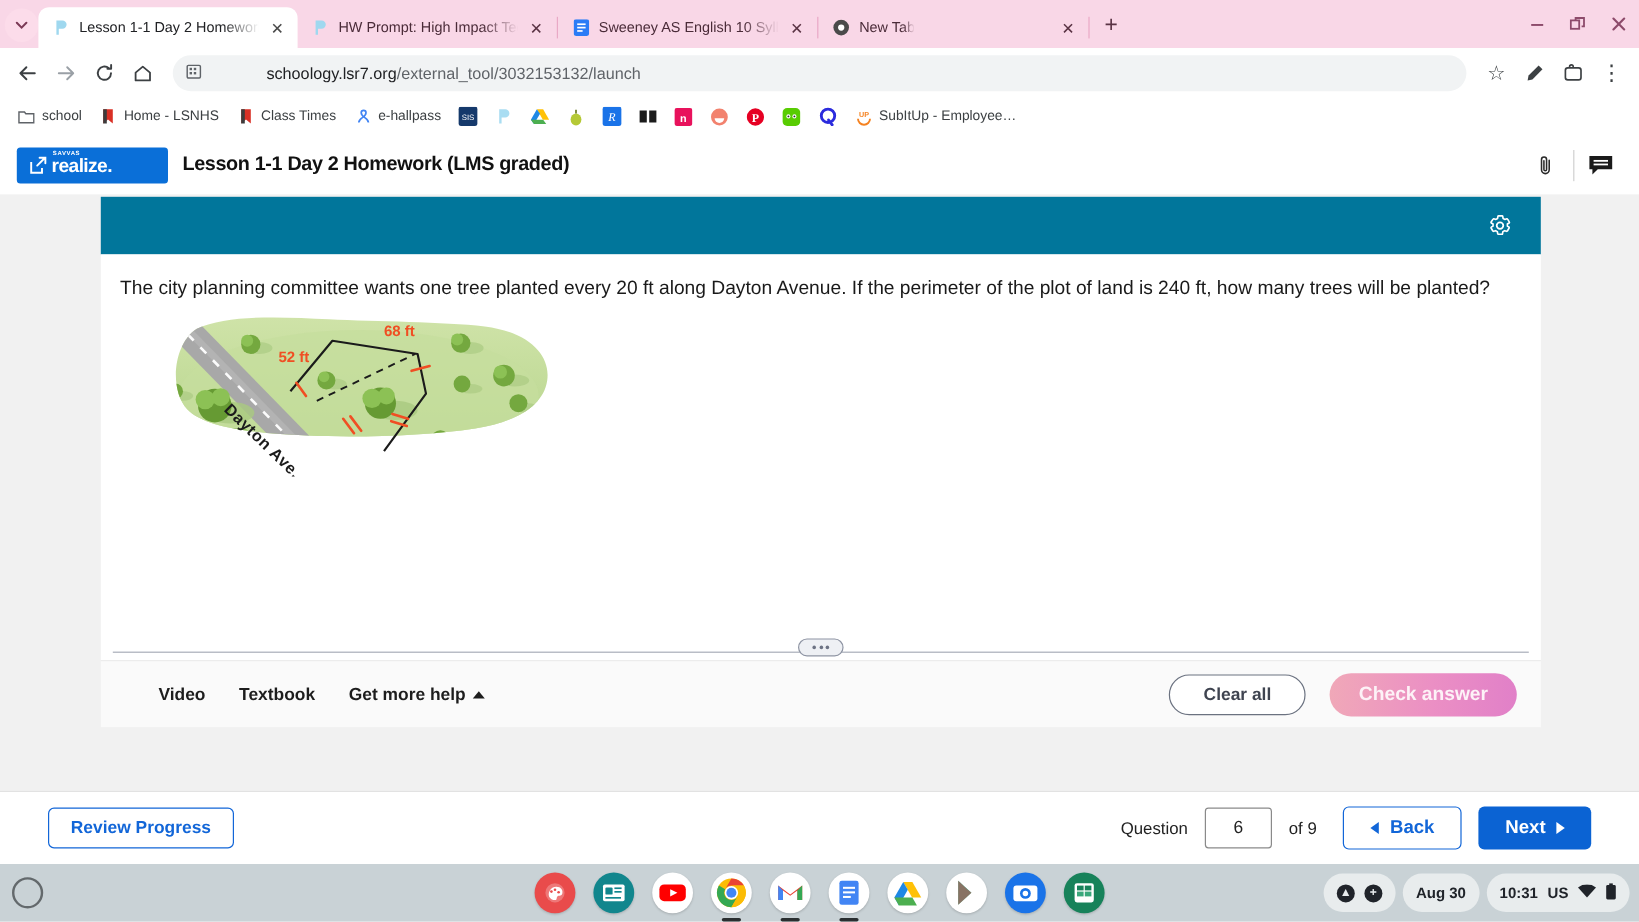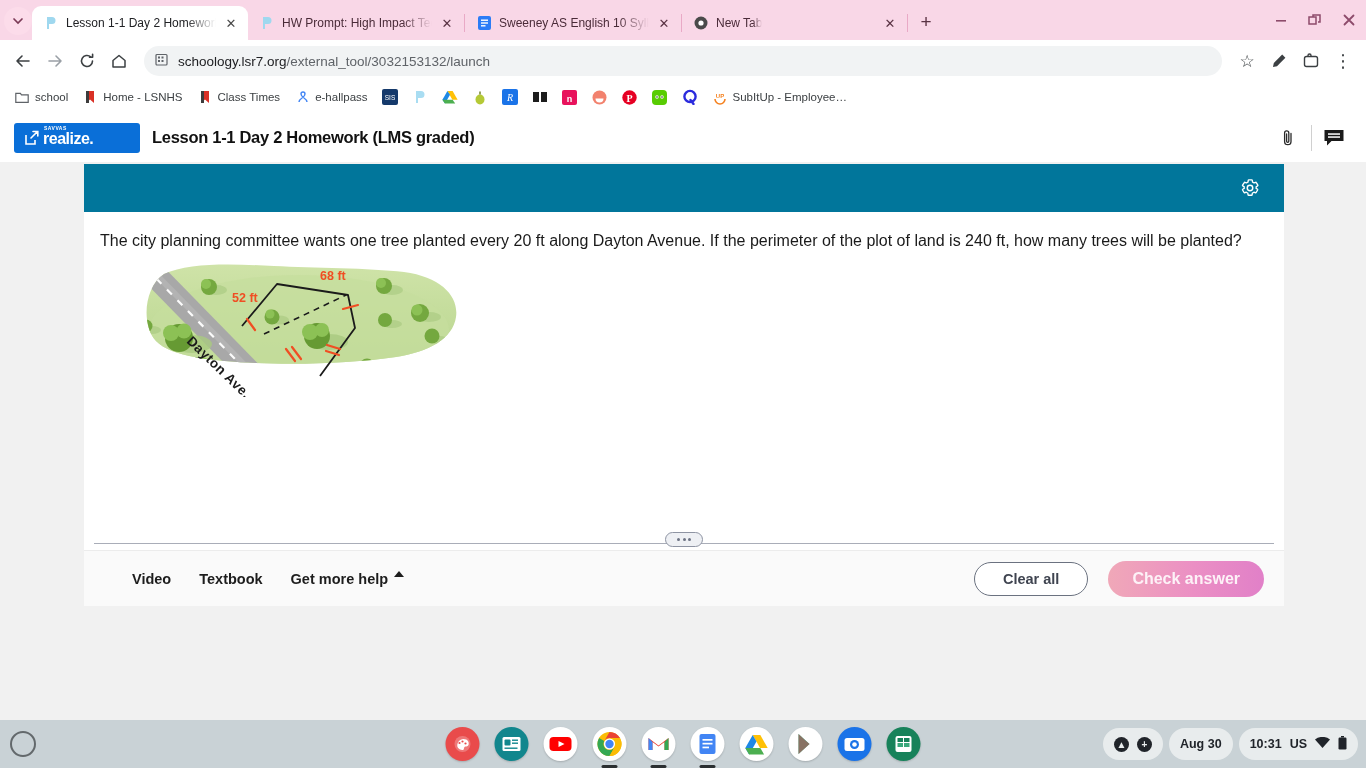--- a/index.html
+++ b/index.html
@@ -45,21 +45,21 @@
   .wc { width: 34px; height: 40px; display:flex; align-items:center; justify-content:center; color:#8d4b6b; }
 
   
   .toolbar { height: 42px; background: #fff; display: flex; align-items: center; padding: 0 8px; gap: 2px; }
   .tb-btn { width: 30px; height: 30px; display:flex; align-items:center; justify-content:center;
     color:#3c4043; border-radius: 50%; flex: none; }
   .omnibox {
     flex: 1; height: 30px; background: #f1f3f4; border-radius: 15px; margin: 0 8px;
     display: flex; align-items: center; padding: 0 10px; gap: 9px; font-size: 13.5px; color: #202124;
   }
-  .omnibox .url { flex: 1; white-space: nowrap; overflow: hidden; }
+  .omnibox .url { flex: 1; white-space: nowrap; overflow: hidden; margin-left: 44px; }
   .url .dim { color: #5f6368; }
   .tb-right { display: flex; align-items: center; gap: 2px; }
 
   
   .bookmarks { height: 30px; background: #fff; display: flex; align-items: center;
     padding: 0 8px; gap: 2px; font-size: 11.5px; color: #3c4043; }
   .bm { display: flex; align-items: center; gap: 5px; padding: 3px 6px; border-radius: 4px; white-space: nowrap; }
   .bm-ico { width: 16px; height: 16px; flex:none; display:flex; align-items:center; justify-content:center; font-size: 11px; }
 
   
@@ -105,21 +105,21 @@
   .ans-box { width: 21px; height: 21px; border: 1.5px solid #3a5fcd; background: #fff; }
   .ans-label { font-size: 13.3px; color: #1a1a1a; }
   .ans-hint { font-size: 13.3px; color: #2b3fb5; margin-top: 7px; }
 
   .card-footer {
     position: absolute; left: 84px; top: 436px; width: 1200px; height: 56px;
     background: #fafafa; display: flex; align-items: center; padding: 0 20px;
     border-top: 1px solid #ececec;
   }
   .help-links { display: flex; align-items: center; gap: 28px; margin-left: 28px; }
-  .help-link { font-size: 14.5px; font-weight: bold; color: #1d1d1d; display: flex; align-items: flex-start; gap: 6px; }
+  .help-link { font-size: 14.5px; font-weight: bold; color: #1d1d1d; display: flex; align-items: center; gap: 6px; }
   .caret-up { width: 0; height: 0; border-left: 5px solid transparent; border-right: 5px solid transparent;
     border-bottom: 6px solid #1d1d1d; }
   .footer-right { margin-left: auto; display: flex; align-items: center; gap: 20px; }
   .btn-clear {
     height: 34px; padding: 0 28px; border: 1.5px solid #6b7280; border-radius: 17px;
     background: #fff; color: #3f4450; font-size: 14.5px; font-weight: bold;
     display: flex; align-items: center;
   }
   .btn-check {
     height: 36px; padding: 0 24px; border-radius: 18px; border: none;
@@ -604,20 +604,36 @@
           <span>Get more help</span>
           <span class="caret-up"></span>
         </div>
       </div>
       <div class="footer-right">
         <button class="btn-clear">Clear all</button>
         <button class="btn-check">Check answer</button>
       </div>
     </div>
 
+    <div class="bottom-nav">
+      <button class="btn-review">Review Progress</button>
+      <div class="nav-right">
+        <span class="q-label">Question</span>
+        <input class="q-input" value="6" style="">
+        <span class="q-of">of 9</span>
+        <button class="btn-back">
+          <span class="tri-l"></span>
+          <span>Back</span>
+        </button>
+        <button class="btn-next">
+          <span>Next</span>
+          <span class="tri-r"></span>
+        </button>
+      </div>
+    </div>
   </div>
 </div>
 
 <div class="shelf">
   <div class="launcher"></div>
 
   <div class="shelf-apps">
     <div class="app" style="background:#e94b4b;">
       <svg width="22" height="22" viewBox="0 0 22 22">
           <circle cx="11" cy="11" r="8" fill="#fff" opacity=".25"></circle>

